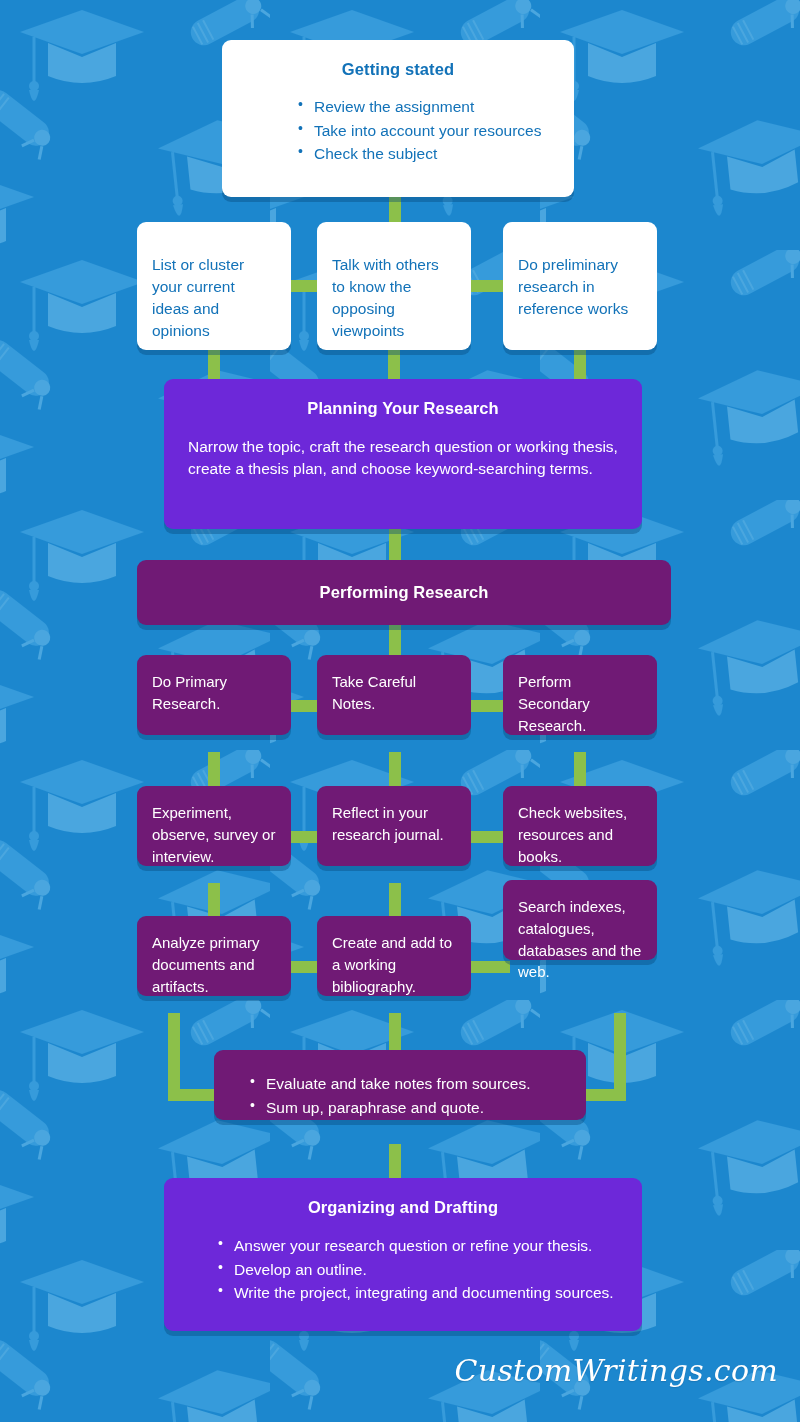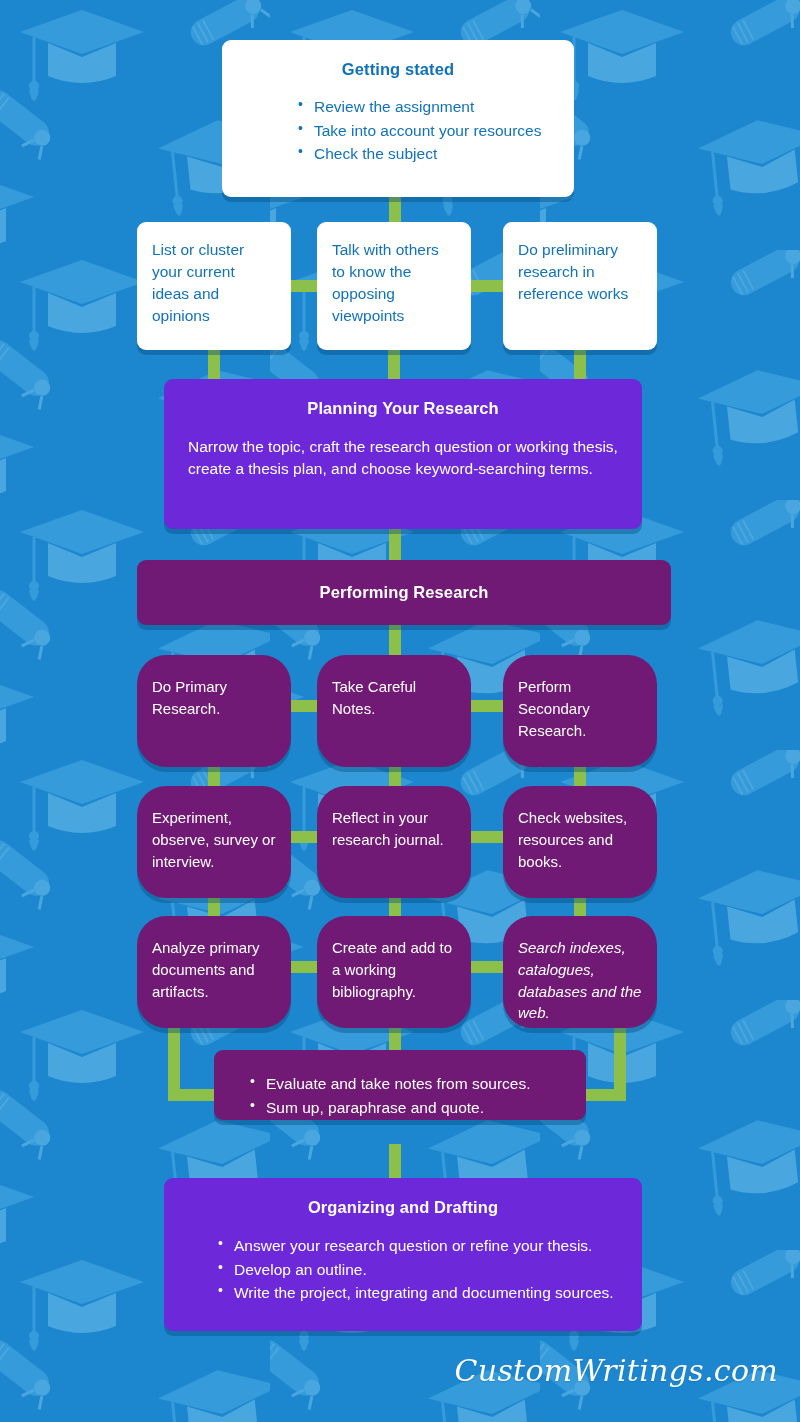--- a/index.html
+++ b/index.html
@@ -71,20 +71,21 @@
     font-size: 16.5px;
     letter-spacing: .1px;
   }
   .white .node-title { color: #1272B8; }
   .green .node-title,
   .orange .node-title { color: #FFFFFF; }
 
   .node-body {
     font-size: 15.5px;
     line-height: 1.42;
+    margin-top: 15px;
   }
 
   ul.bullets {
     list-style: none;
   }
   ul.bullets li {
     position: relative;
     padding-left: 18px;
     line-height: 1.52;
     font-size: 15.5px;
@@ -113,30 +114,30 @@
     left: 164px; top: 379px; width: 478px; height: 150px;
     padding: 20px 24px 0 24px;
   }
   #node-planning .node-title { margin-bottom: 18px; }
 
   #node-performing {
     left: 137px; top: 560px; width: 534px; height: 65px;
     display: flex; align-items: center; justify-content: center;
   }
 
-  .grid-box { width: 154px; height: 112px; padding: 21px 15px 0 15px; border-radius: 29px; }
+  .grid-box { width: 154px; height: 80px; padding: 1px 15px 0 15px; }
   #g-r1c1 { left: 137px; top: 655px; }
   #g-r1c2 { left: 317px; top: 655px; }
   #g-r1c3 { left: 503px; top: 655px; }
   #g-r2c1 { left: 137px; top: 786px; }
   #g-r2c2 { left: 317px; top: 786px; }
   #g-r2c3 { left: 503px; top: 786px; }
   #g-r3c1 { left: 137px; top: 916px; }
   #g-r3c2 { left: 317px; top: 916px; }
-  #g-r3c3 { left: 503px; top: 916px; font-style: italic; }
+  #g-r3c3 { left: 503px; top: 880px; }
 
   .grid-box .node-body { font-size: 15px; line-height: 1.45; }
 
   #node-evaluate {
     left: 214px; top: 1050px; width: 372px; height: 70px;
     padding: 22px 18px 0 34px;
   }
 
   #node-organizing {
     left: 164px; top: 1178px; width: 478px; height: 153px;

